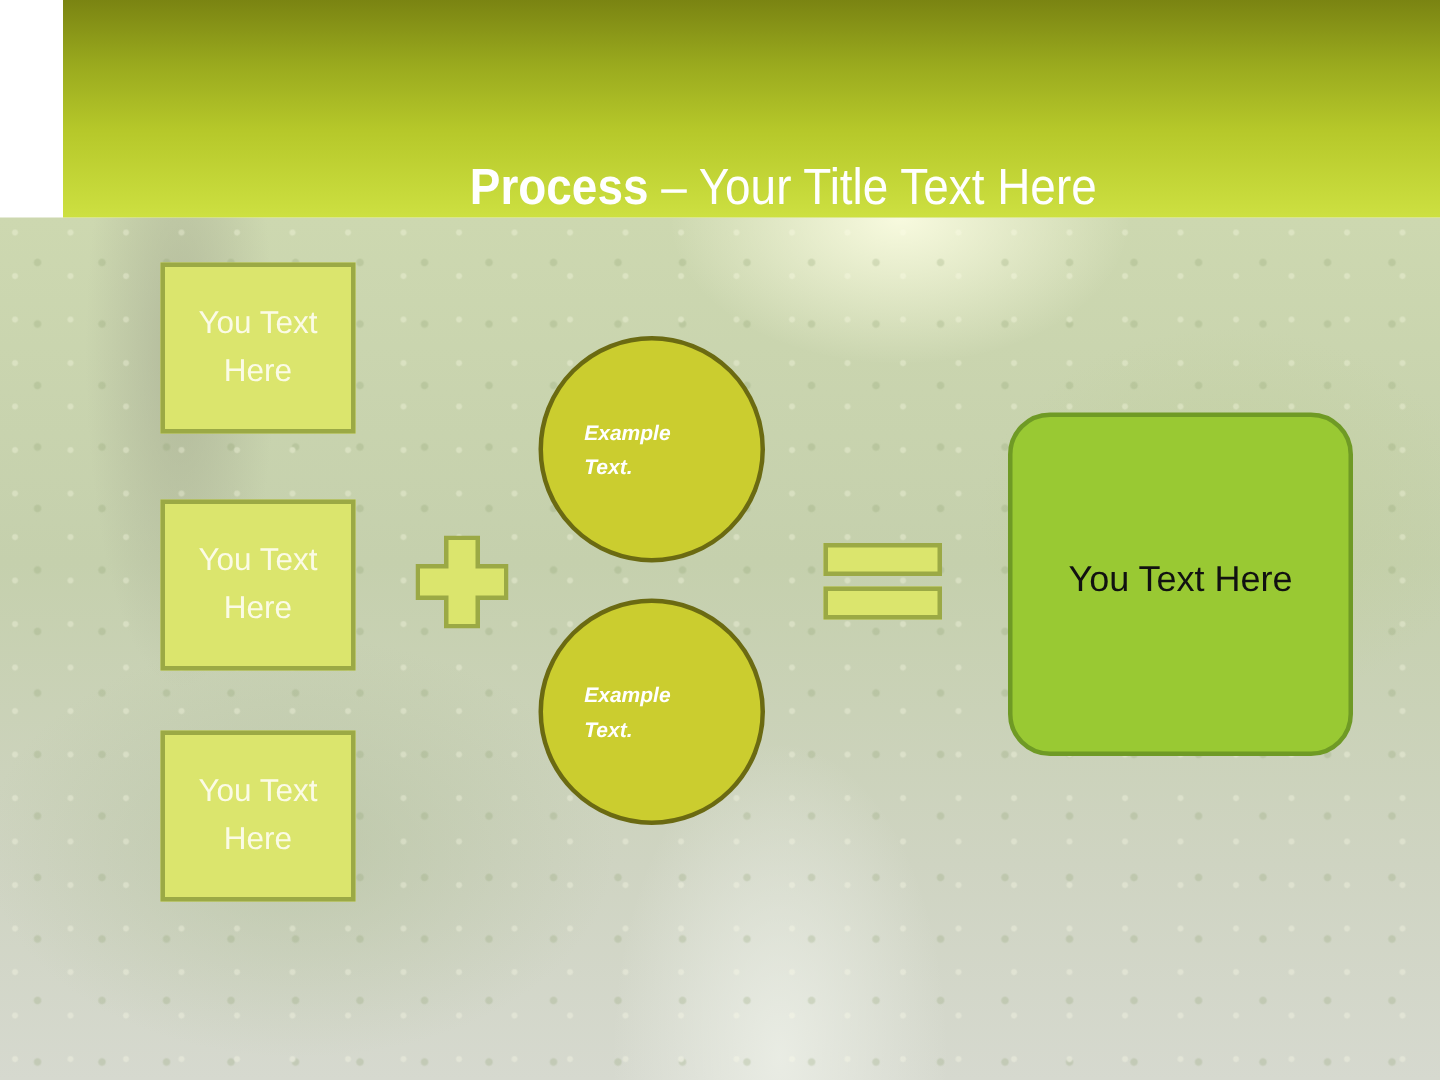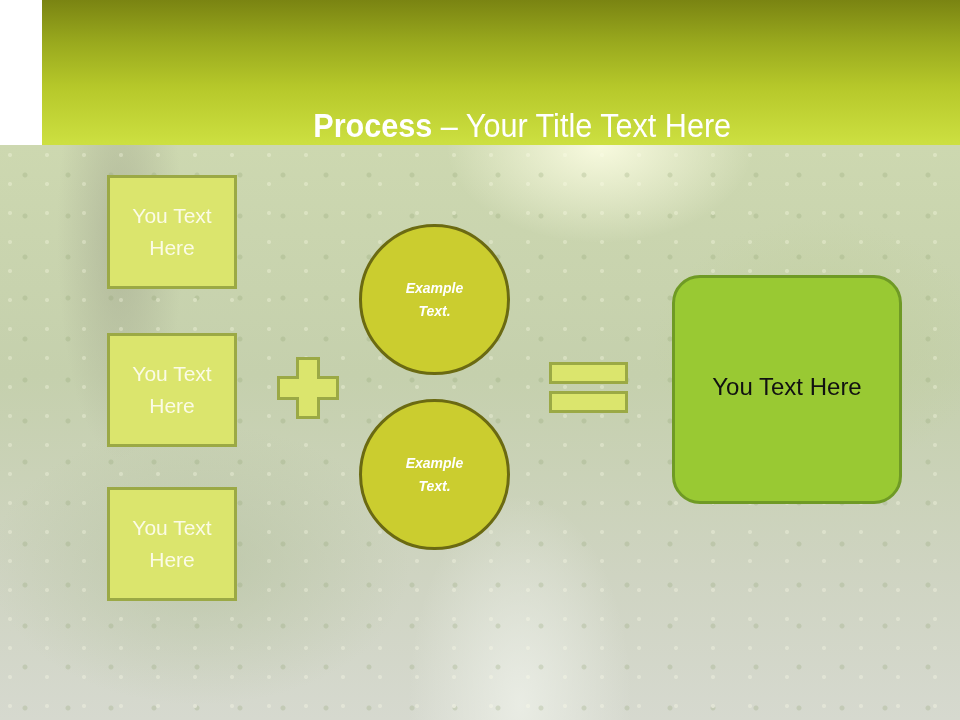--- a/index.html
+++ b/index.html
@@ -33,21 +33,21 @@
     position: absolute; left: 107px; width: 130px; height: 114px; box-sizing: border-box;
     background: #dbe56d; border: 3px solid #9ba945;
     display: flex; align-items: center; justify-content: center; text-align: center;
     color: #fbfbe6; font-size: 21px; line-height: 32px;
   }
   .box span { display: block; width: 100px; }
   .plus { position: absolute; left: 277px; top: 357px; width: 62px; height: 62px; }
   .circle {
     position: absolute; left: 359px; width: 151px; height: 151px; box-sizing: border-box;
     border-radius: 50%; background: #cbcd2f; border: 3px solid #6b6a12;
-    display: flex; align-items: center; justify-content: center; text-align: center;
+    display: flex; align-items: center; justify-content: center; 
     color: #ffffff; font-weight: bold; font-style: italic; font-size: 14px; line-height: 23px;
   }
   .circle span { display: block; width: 90px; }
   .eqbar {
     position: absolute; left: 549px; width: 79px; height: 22px; box-sizing: border-box;
     background: #dbe56d; border: 3px solid #9ba945;
   }
   .result {
     position: absolute; left: 672px; top: 275px; width: 230px; height: 229px; box-sizing: border-box;
     background: #99c933; border: 3px solid #6f9a25; border-radius: 28px;

